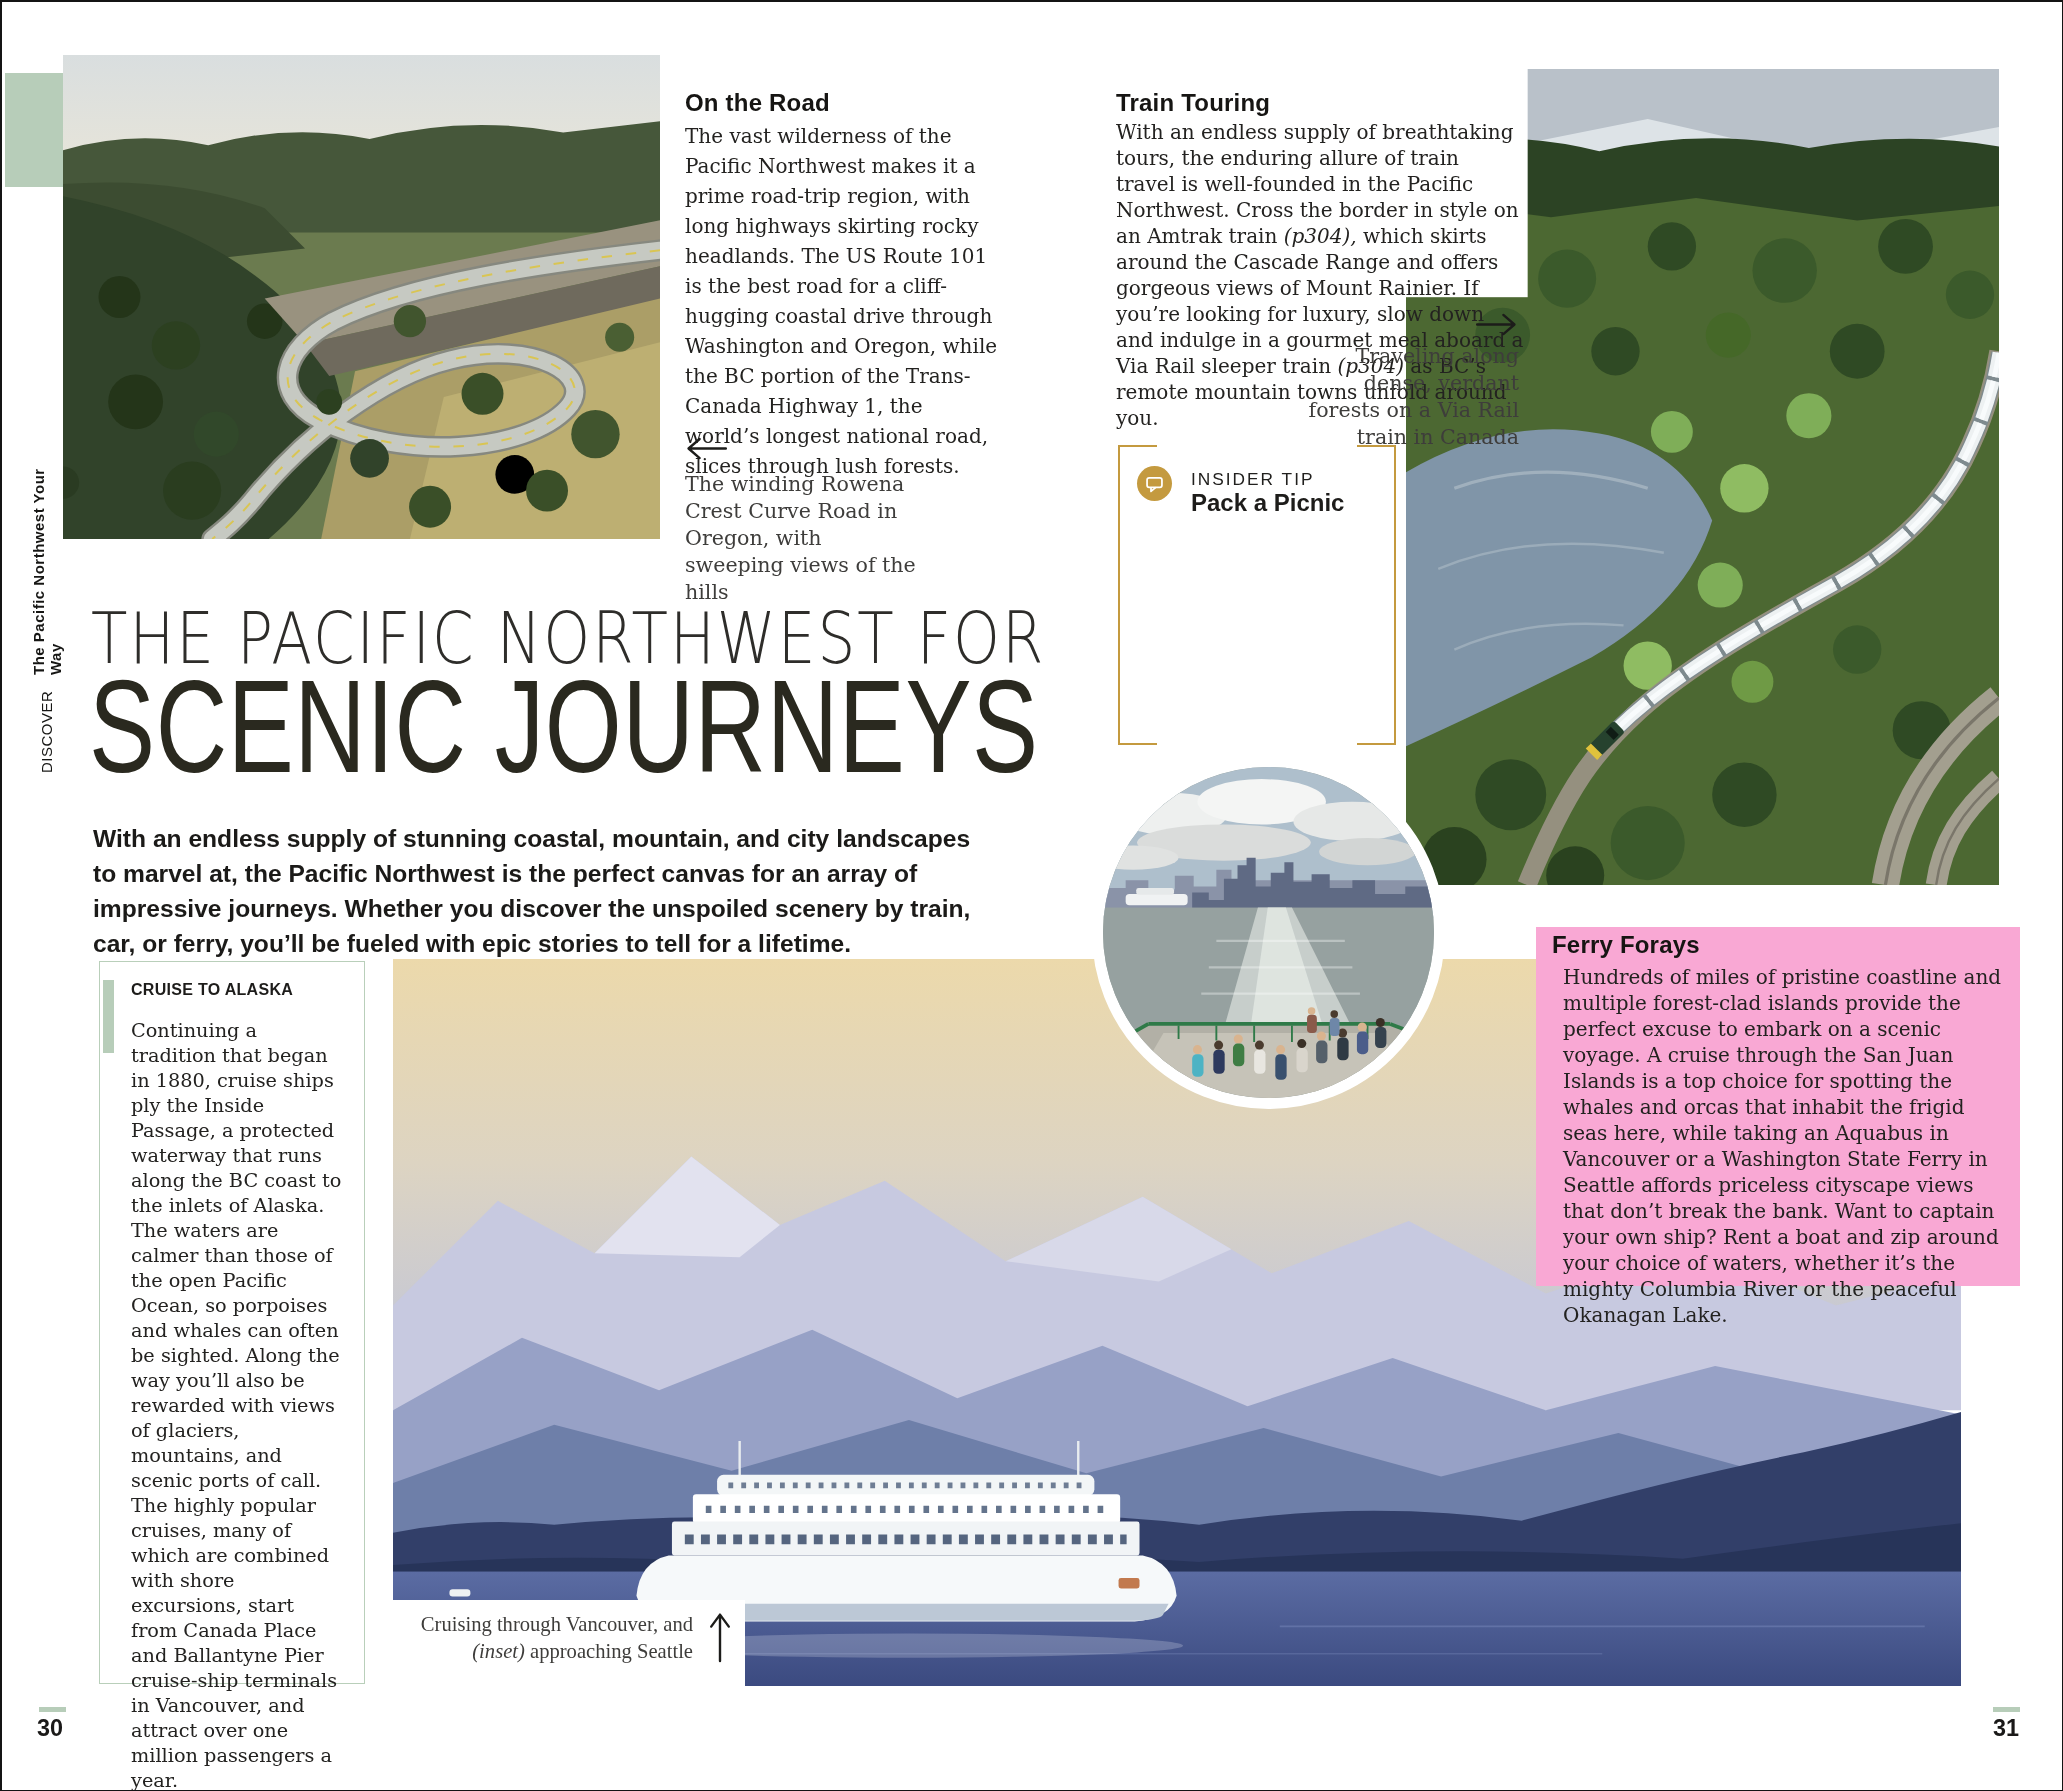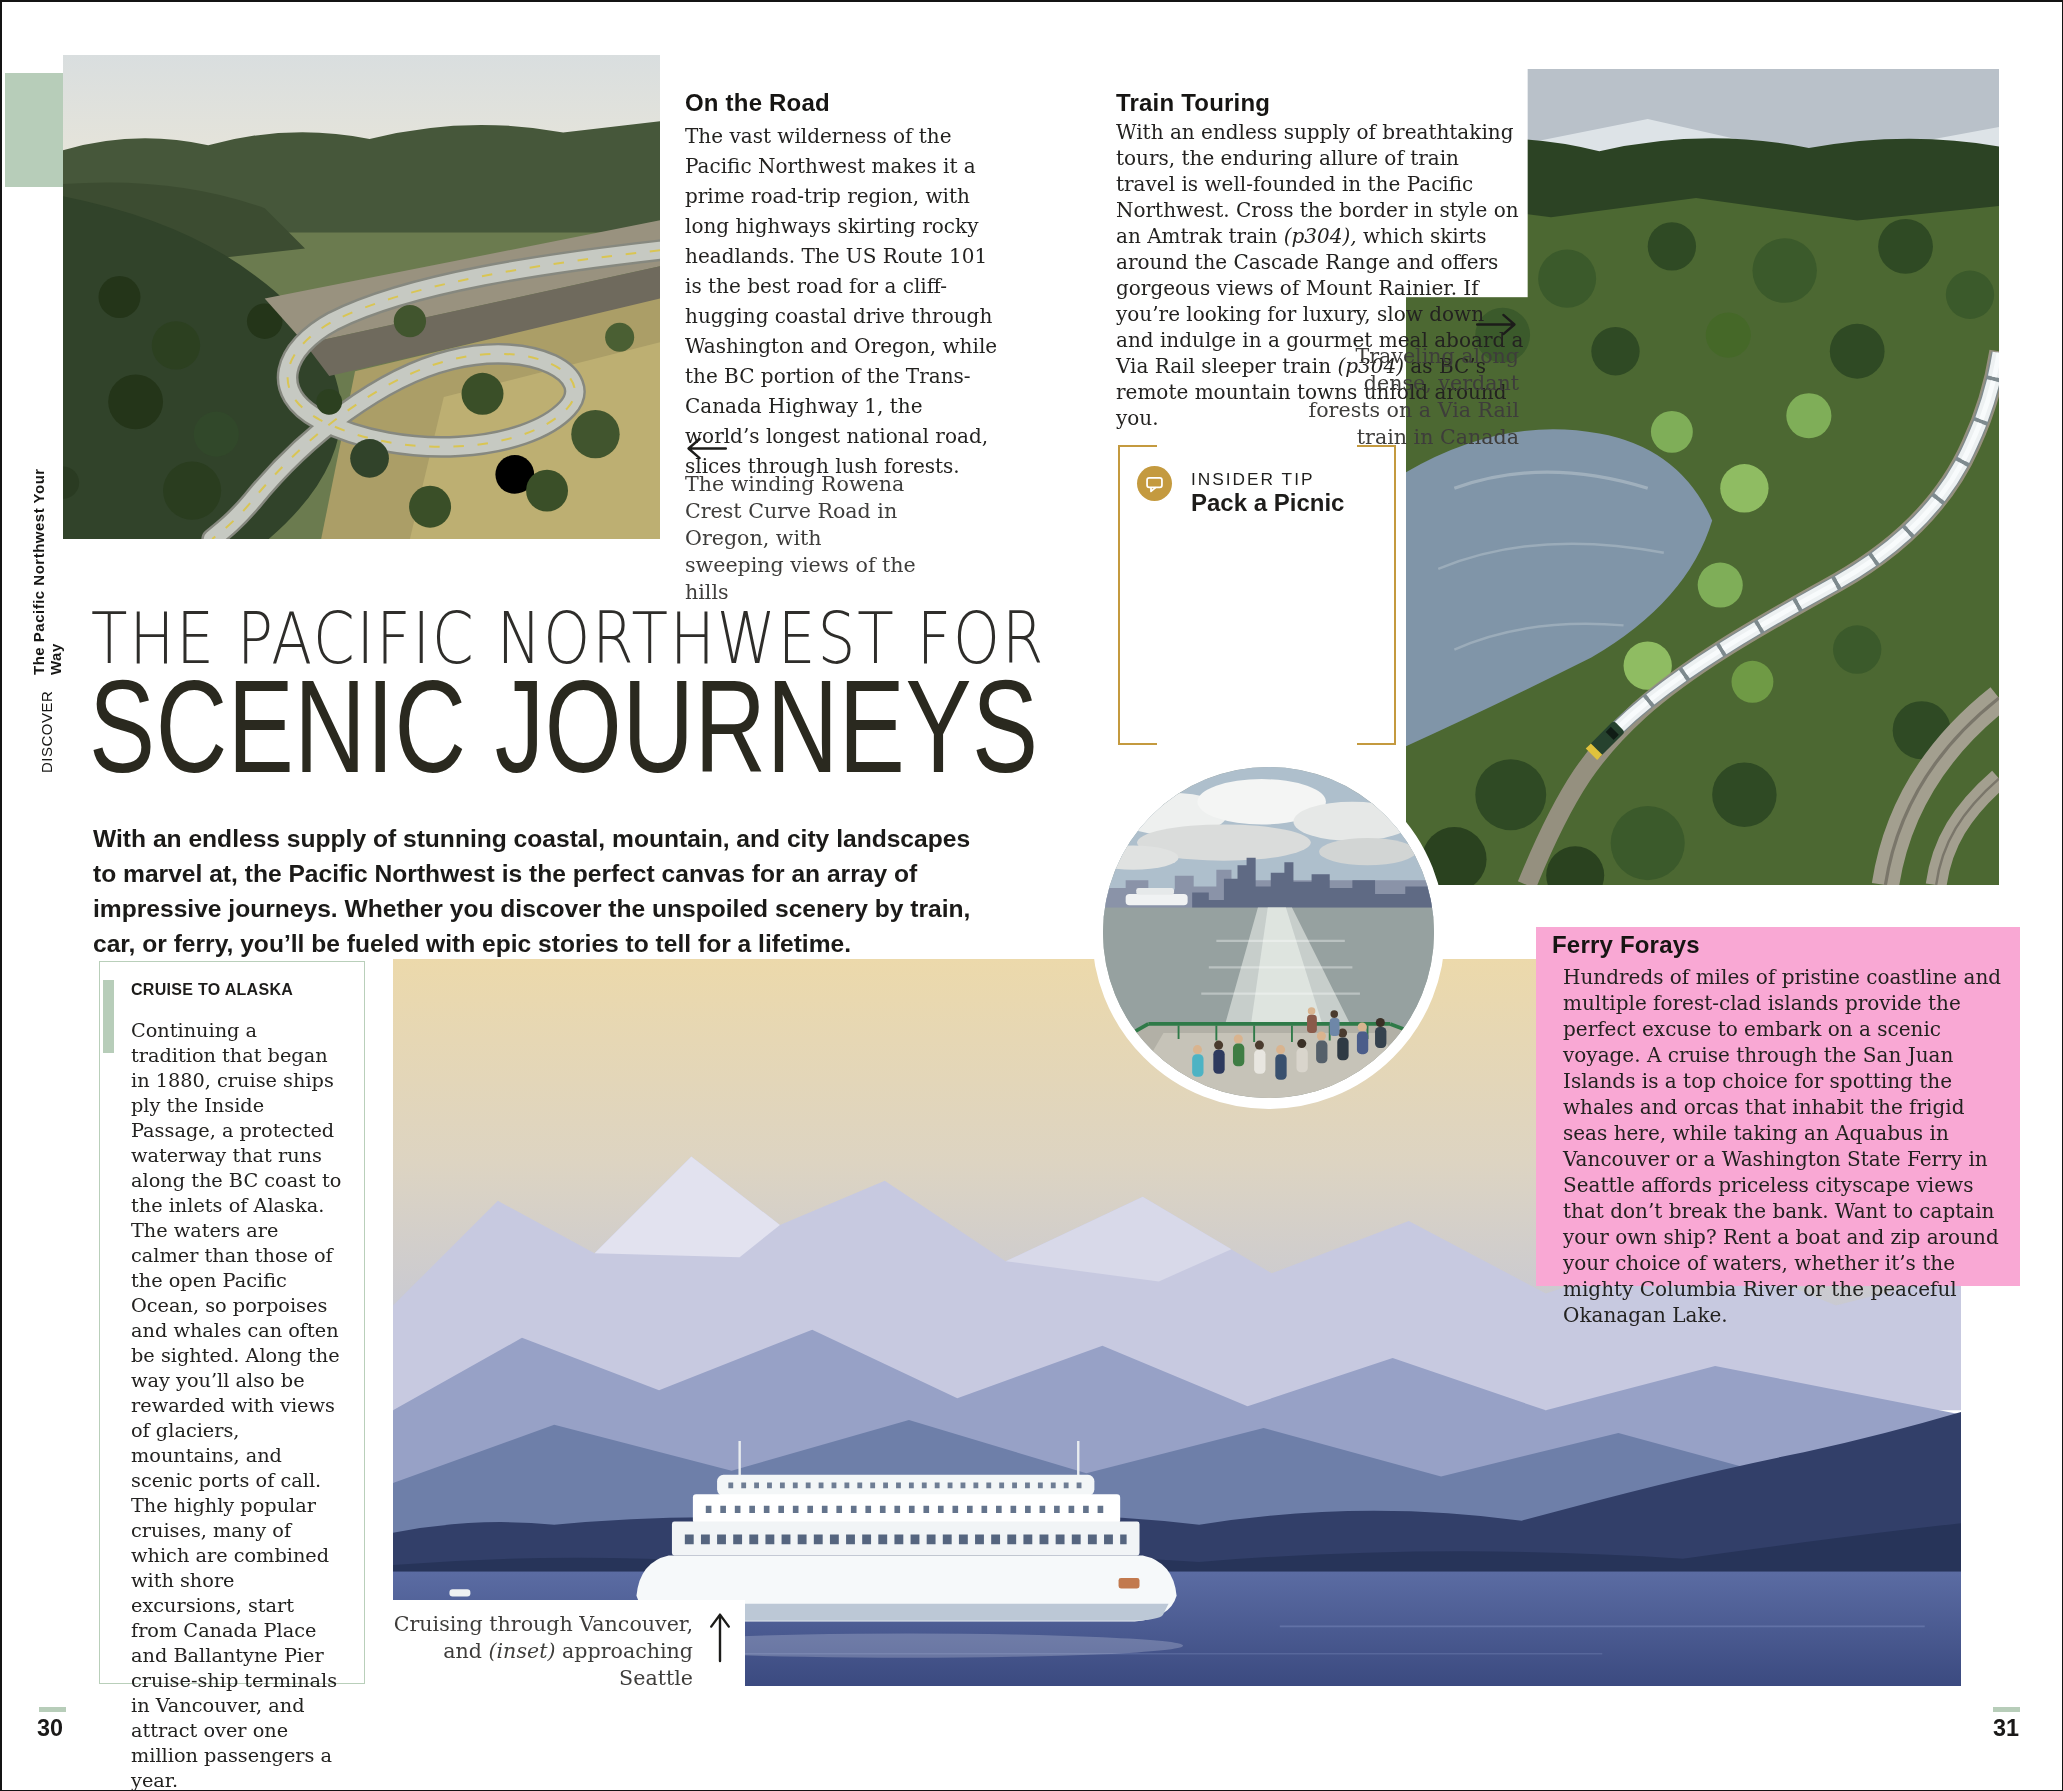--- a/index.html
+++ b/index.html
@@ -79,21 +79,21 @@
   }
   .circle-inset svg{width:100%;height:100%;display:block;}
 
   
   .ferry-box{left:1536px;top:927px;width:484px;height:359px;background:#f9a8d4;z-index:20;}
   .ferry-head{left:16px;top:4px;}
   .ferry-body{left:16px;top:37px;width:442px;font-size:20px;line-height:26px;margin-left:11px;}
 
   
   .cap2-box{left:393px;top:1600px;width:352px;height:86px;background:#ffffff;z-index:20;}
-  .cap-ferry{left:0px;top:11.3px;width:300px;text-align:right;}
+  .cap-ferry{left:0px;top:11.3px;width:300px;text-align:right;font-family:Liberation Serif, serif;}
   .arrow-up{left:708px;top:1611px;z-index:25;}
 
   
   .pgdash{width:27px;height:4.8px;background:#b7cdb9;}
   .dash-l{left:39px;top:1707px;} .dash-r{left:1993px;top:1707px;}
   .pgnum{font-size:23.4px;font-weight:700;color:#1a1918;}
   .pg-l{left:37px;top:1715px;} .pg-r{left:1993px;top:1715px;}
 </style>
 </head>
 <body>

